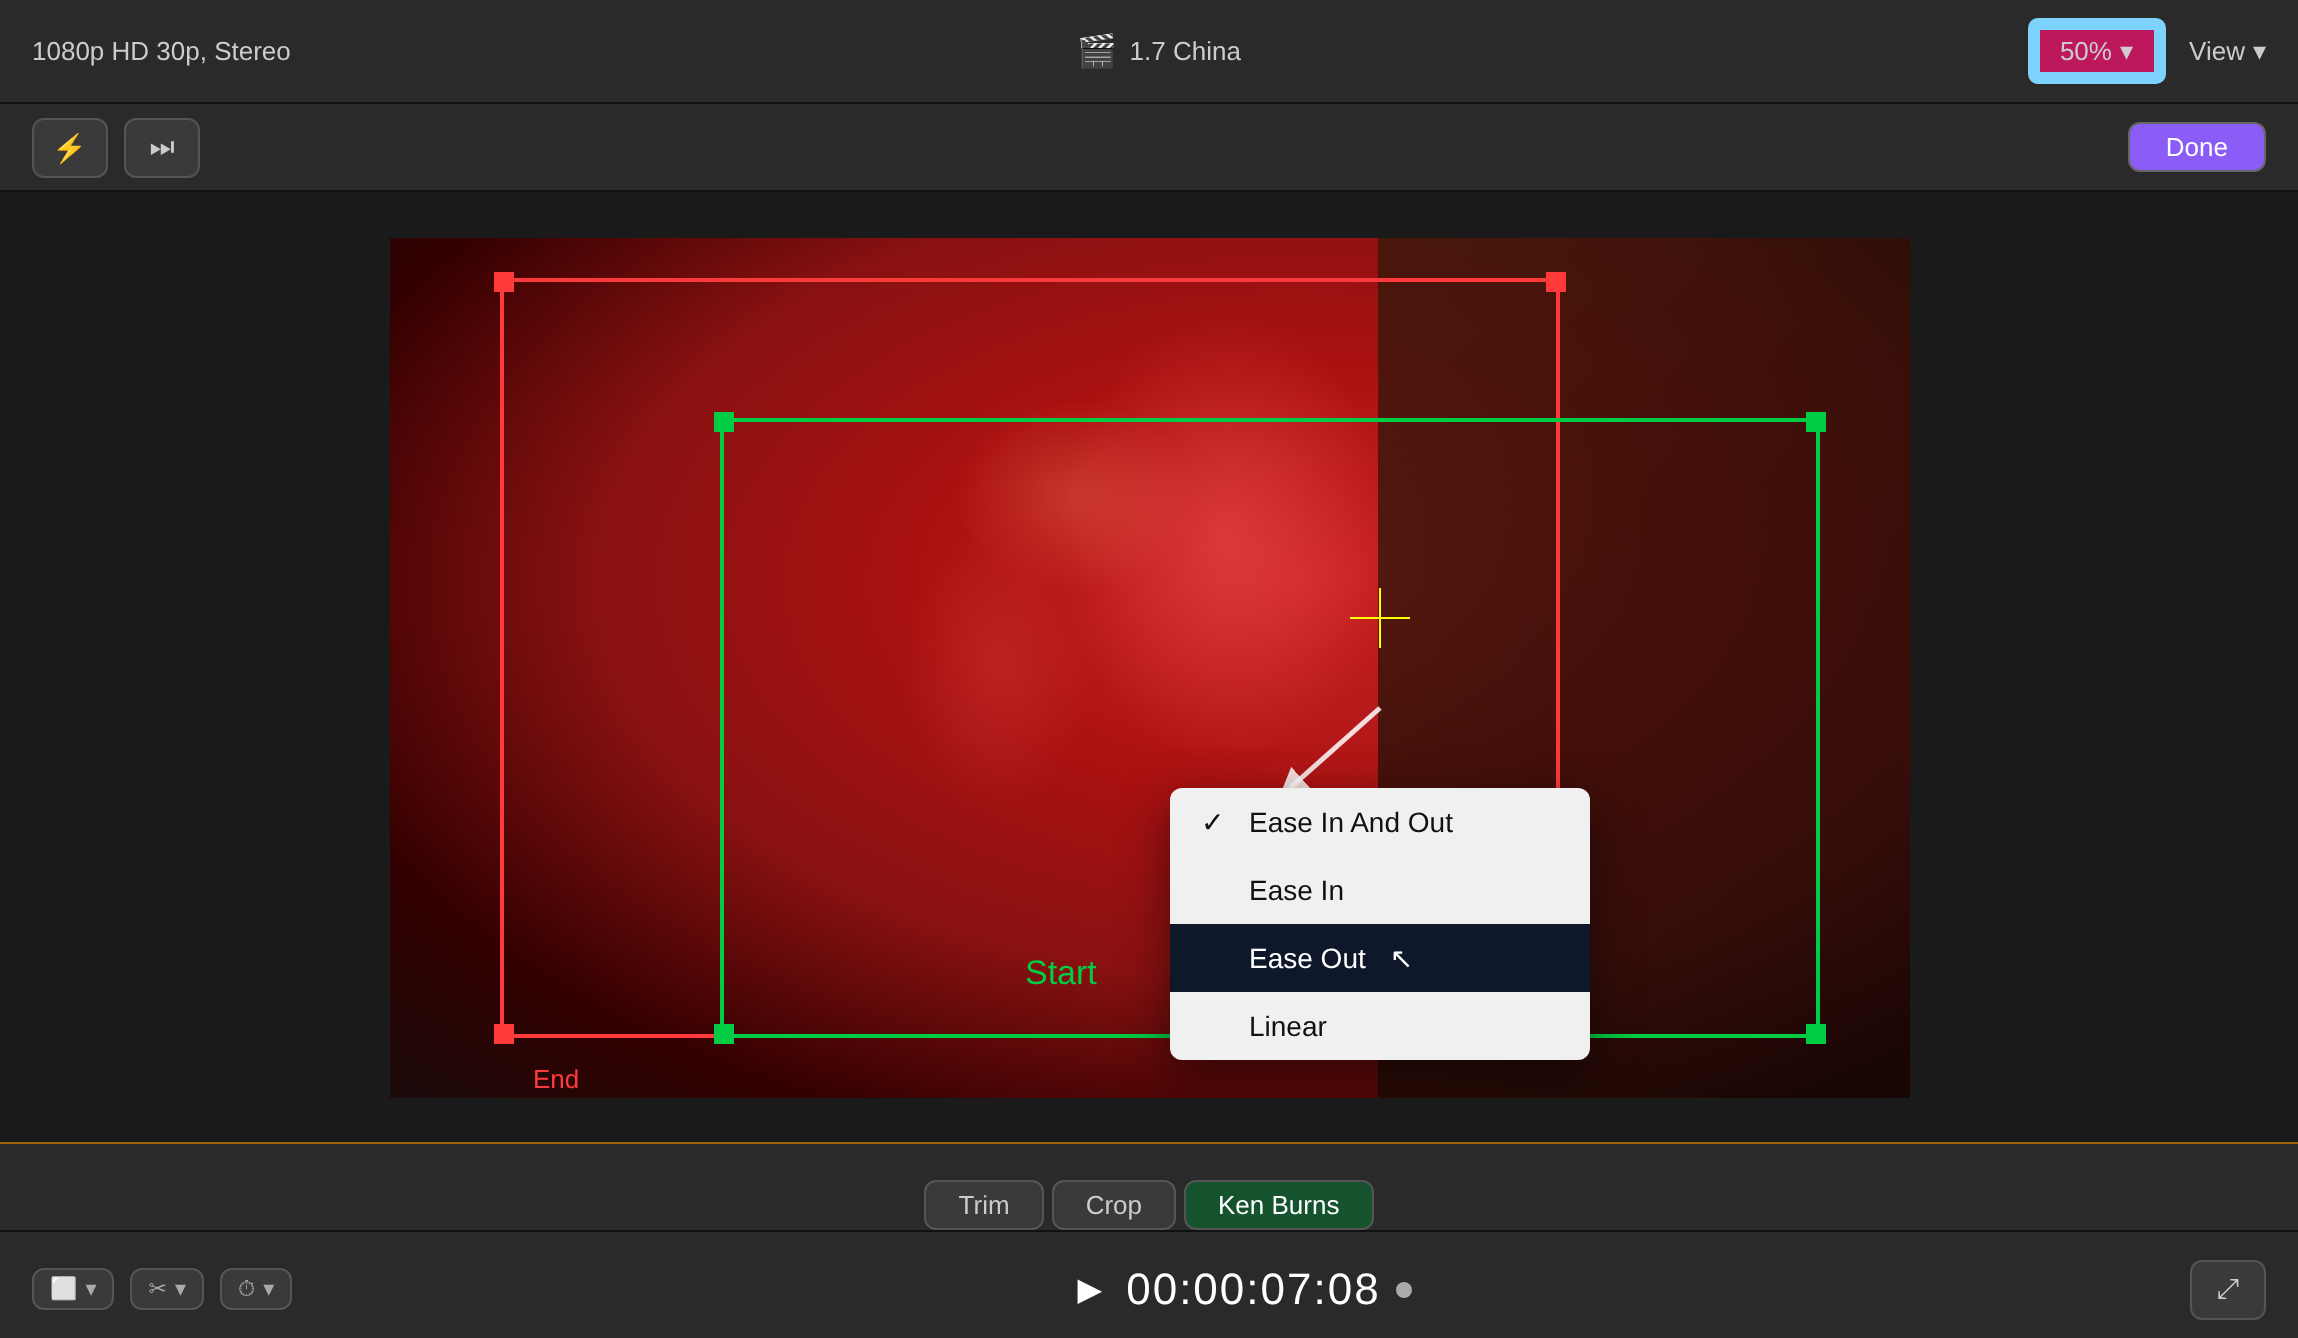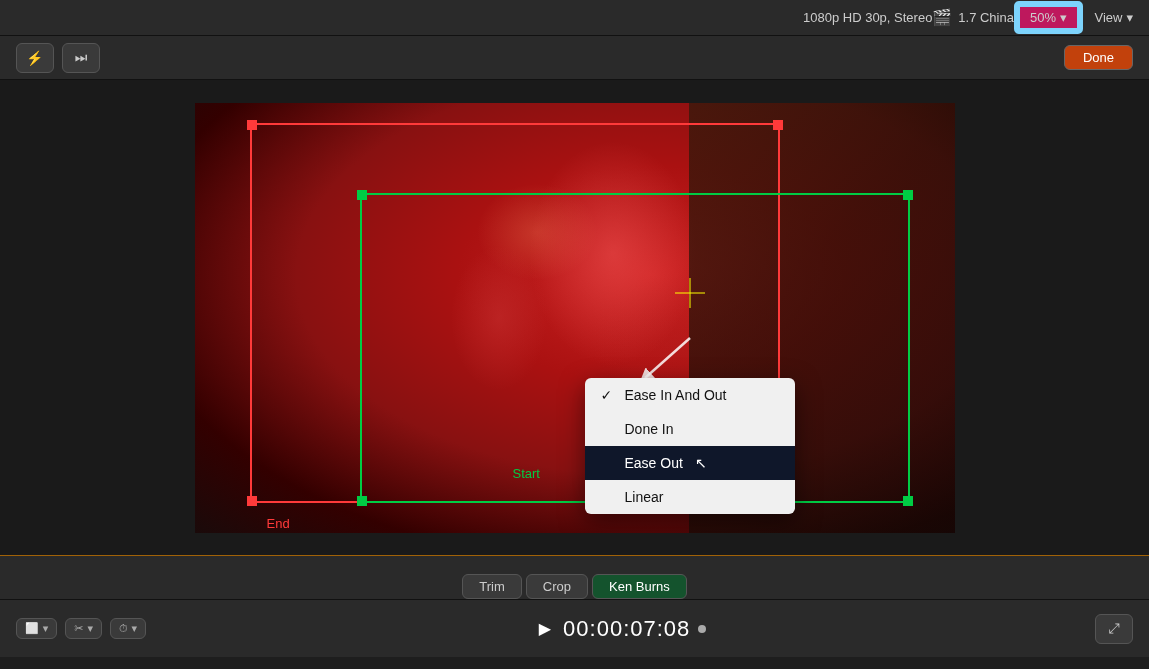--- a/index.html
+++ b/index.html
@@ -10,22 +10,22 @@
       font-family: -apple-system, BlinkMacSystemFont, "SF Pro Text", "Helvetica Neue", sans-serif;
       overflow: hidden;
       color: #fff;
       position: relative;
     }
 
     
     .top-bar {
       display: flex;
       align-items: center;
-      justify-content: flex-end;
-      height: 36px;
+      justify-content: space-between;
+      height: 52px;
       background: #2a2a2a;
       border-bottom: 1px solid #111;
       padding: 0 16px;
     }
     .top-bar-left {
       font-size: 13px;
       color: #ccc;
     }
     .top-bar-center {
       display: flex;
@@ -86,21 +86,21 @@
       width: 38px;
       height: 30px;
       display: flex;
       align-items: center;
       justify-content: center;
       cursor: pointer;
       color: #ccc;
       font-size: 14px;
     }
     .done-btn {
-      background: #c2410c;
+      background: #8b5cf6;
       border: 1px solid #666;
       border-radius: 6px;
       padding: 4px 18px;
       color: #fff;
       font-size: 13px;
       cursor: pointer;
     }
 
     
     .video-area {
@@ -230,21 +230,21 @@
       top: 220px;
       pointer-events: none;
     }
 
     
     .start-label {
       position: absolute;
       left: 318px;
       bottom: 52px;
       color: #00cc44;
-      font-size: 13px;
+      font-size: 17px;
       font-weight: 500;
     }
     .end-label {
       position: absolute;
       left: 72px;
       bottom: 2px;
       color: #ff3a3a;
       font-size: 13px;
       font-weight: 400;
     }
@@ -467,21 +467,21 @@
 
     <div class="dropdown-menu">
 
       <div class="dropdown-item">
         <span class="check-icon">✓</span>
         <span>Ease In And Out</span>
       </div>
 
       <div class="dropdown-item">
         <span class="check-icon"></span>
-        <span>Done In</span>
+        <span>Ease In</span>
       </div>
 
       <div class="dropdown-item selected">
         <span class="check-icon"></span>
         <span>Ease Out</span>
         <span class="cursor-icon">↖</span>
       </div>
 
       <div class="dropdown-item">
         <span class="check-icon"></span>

